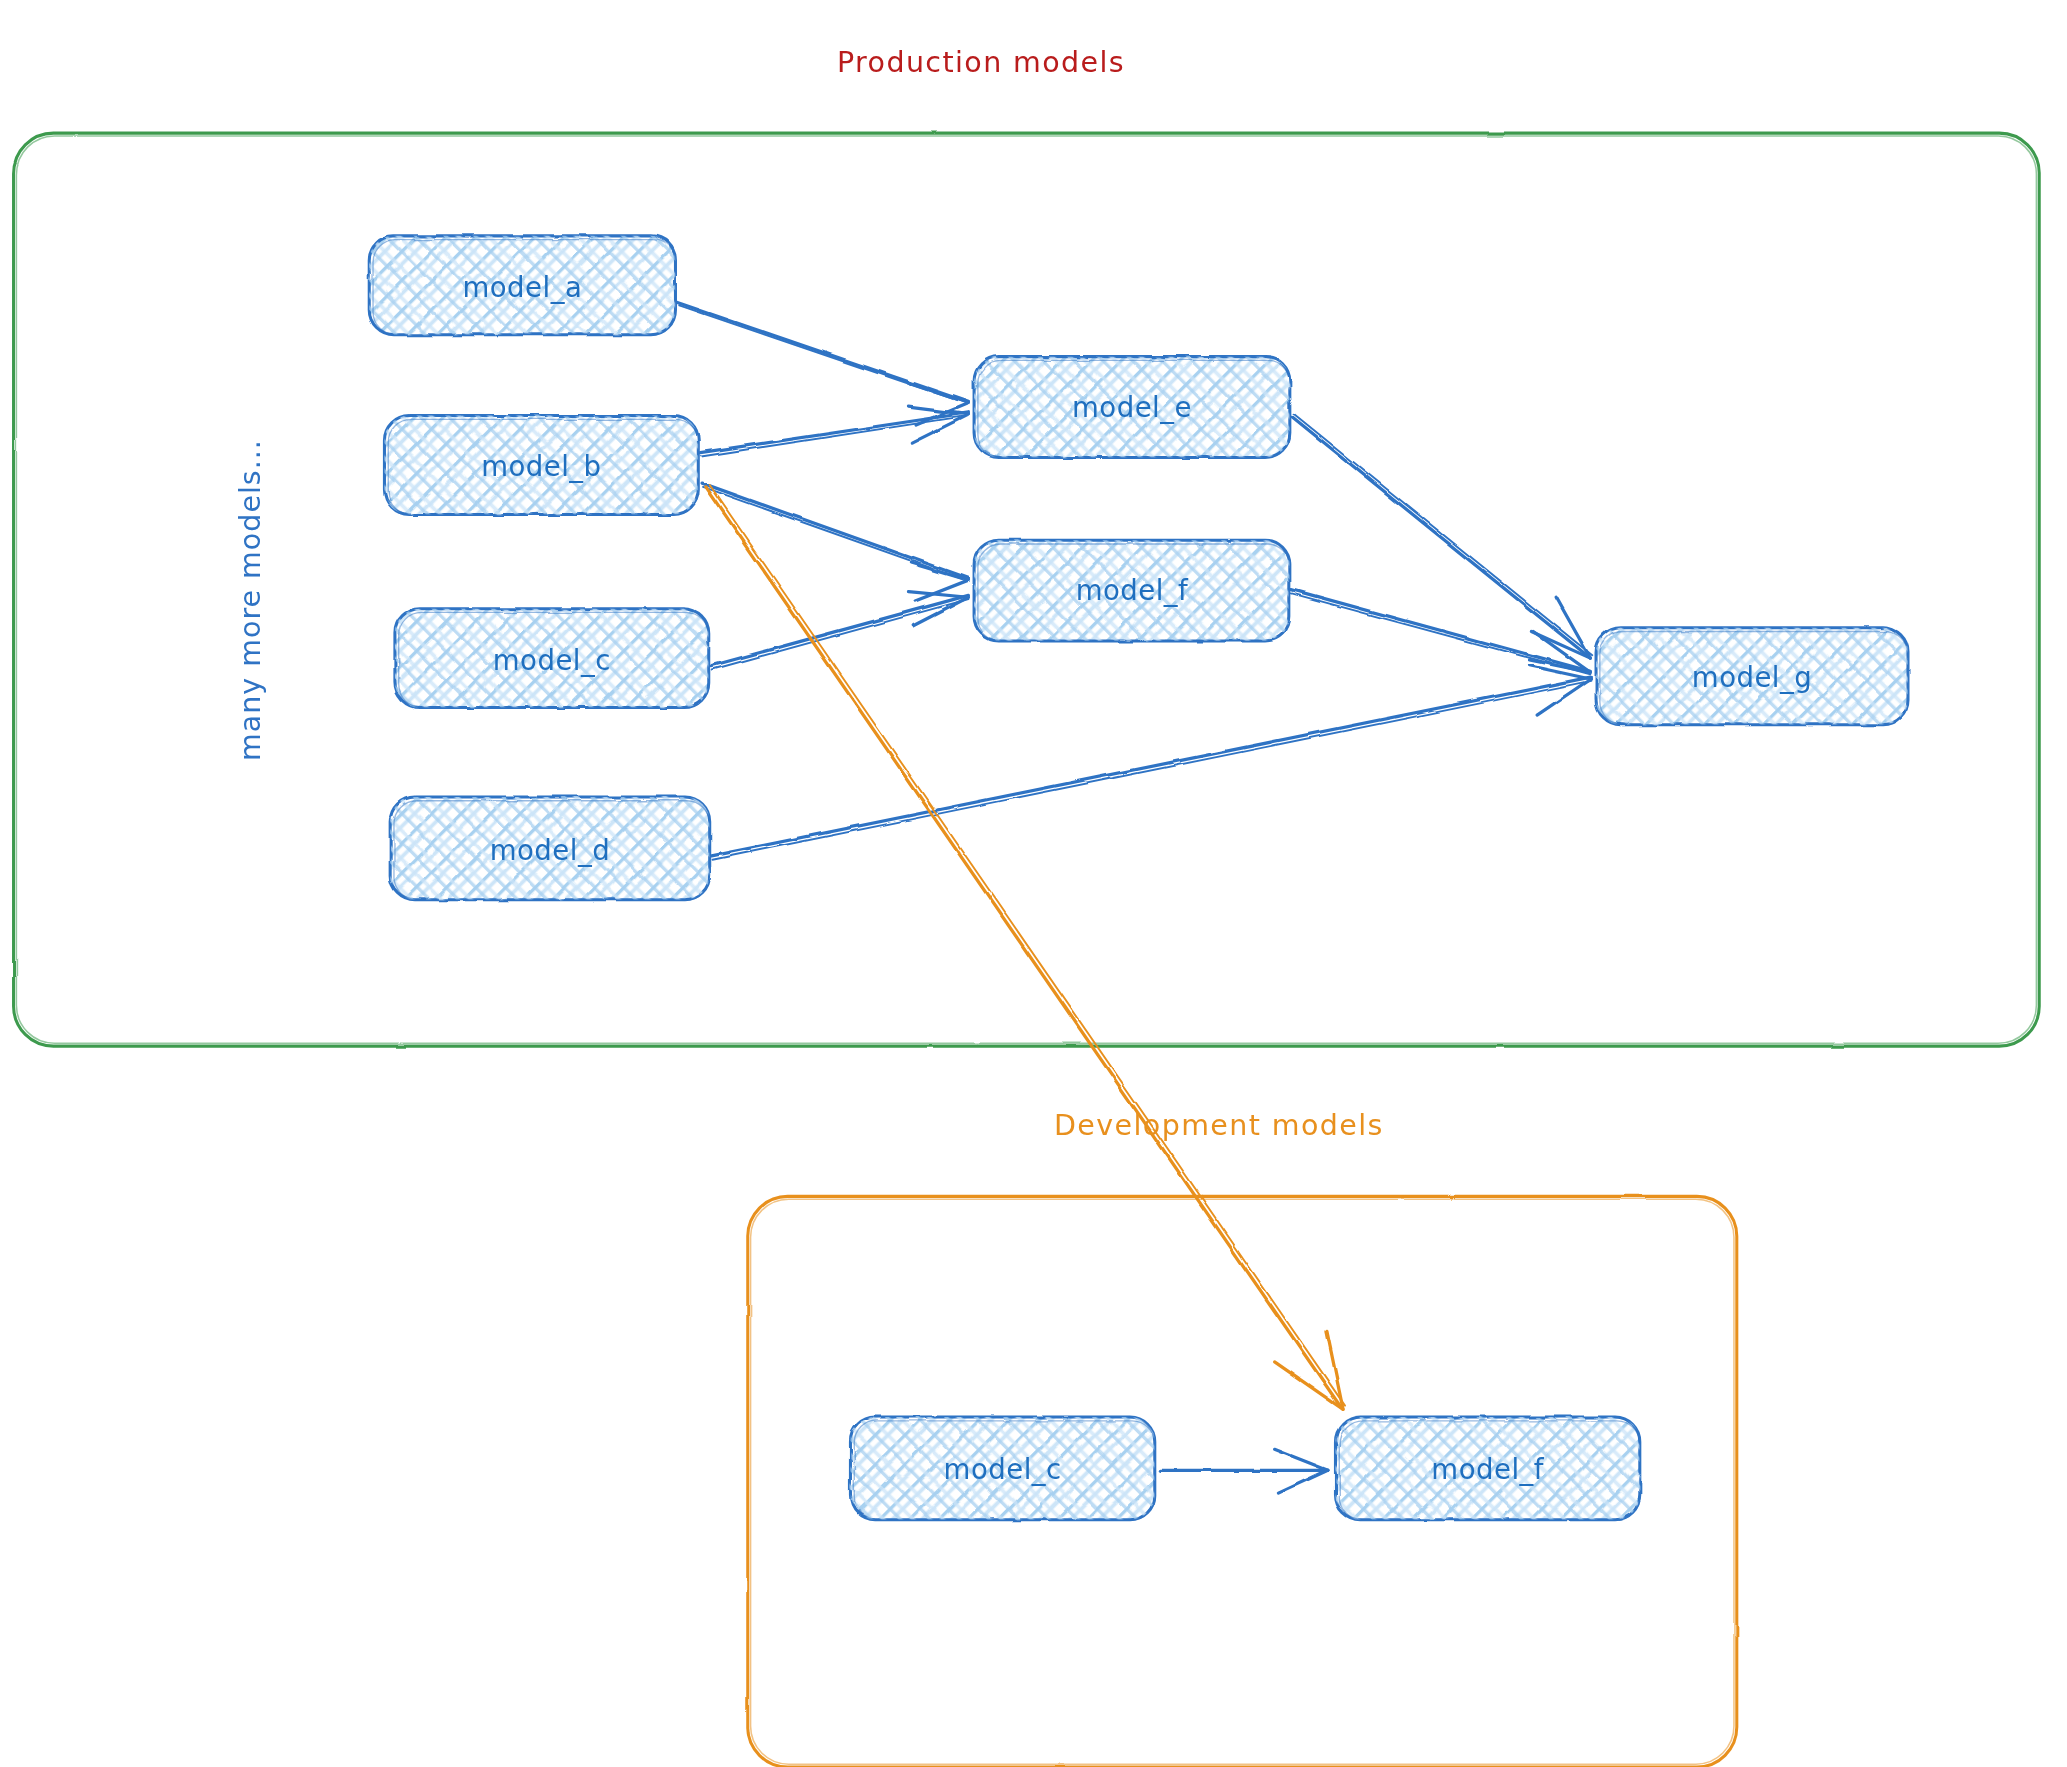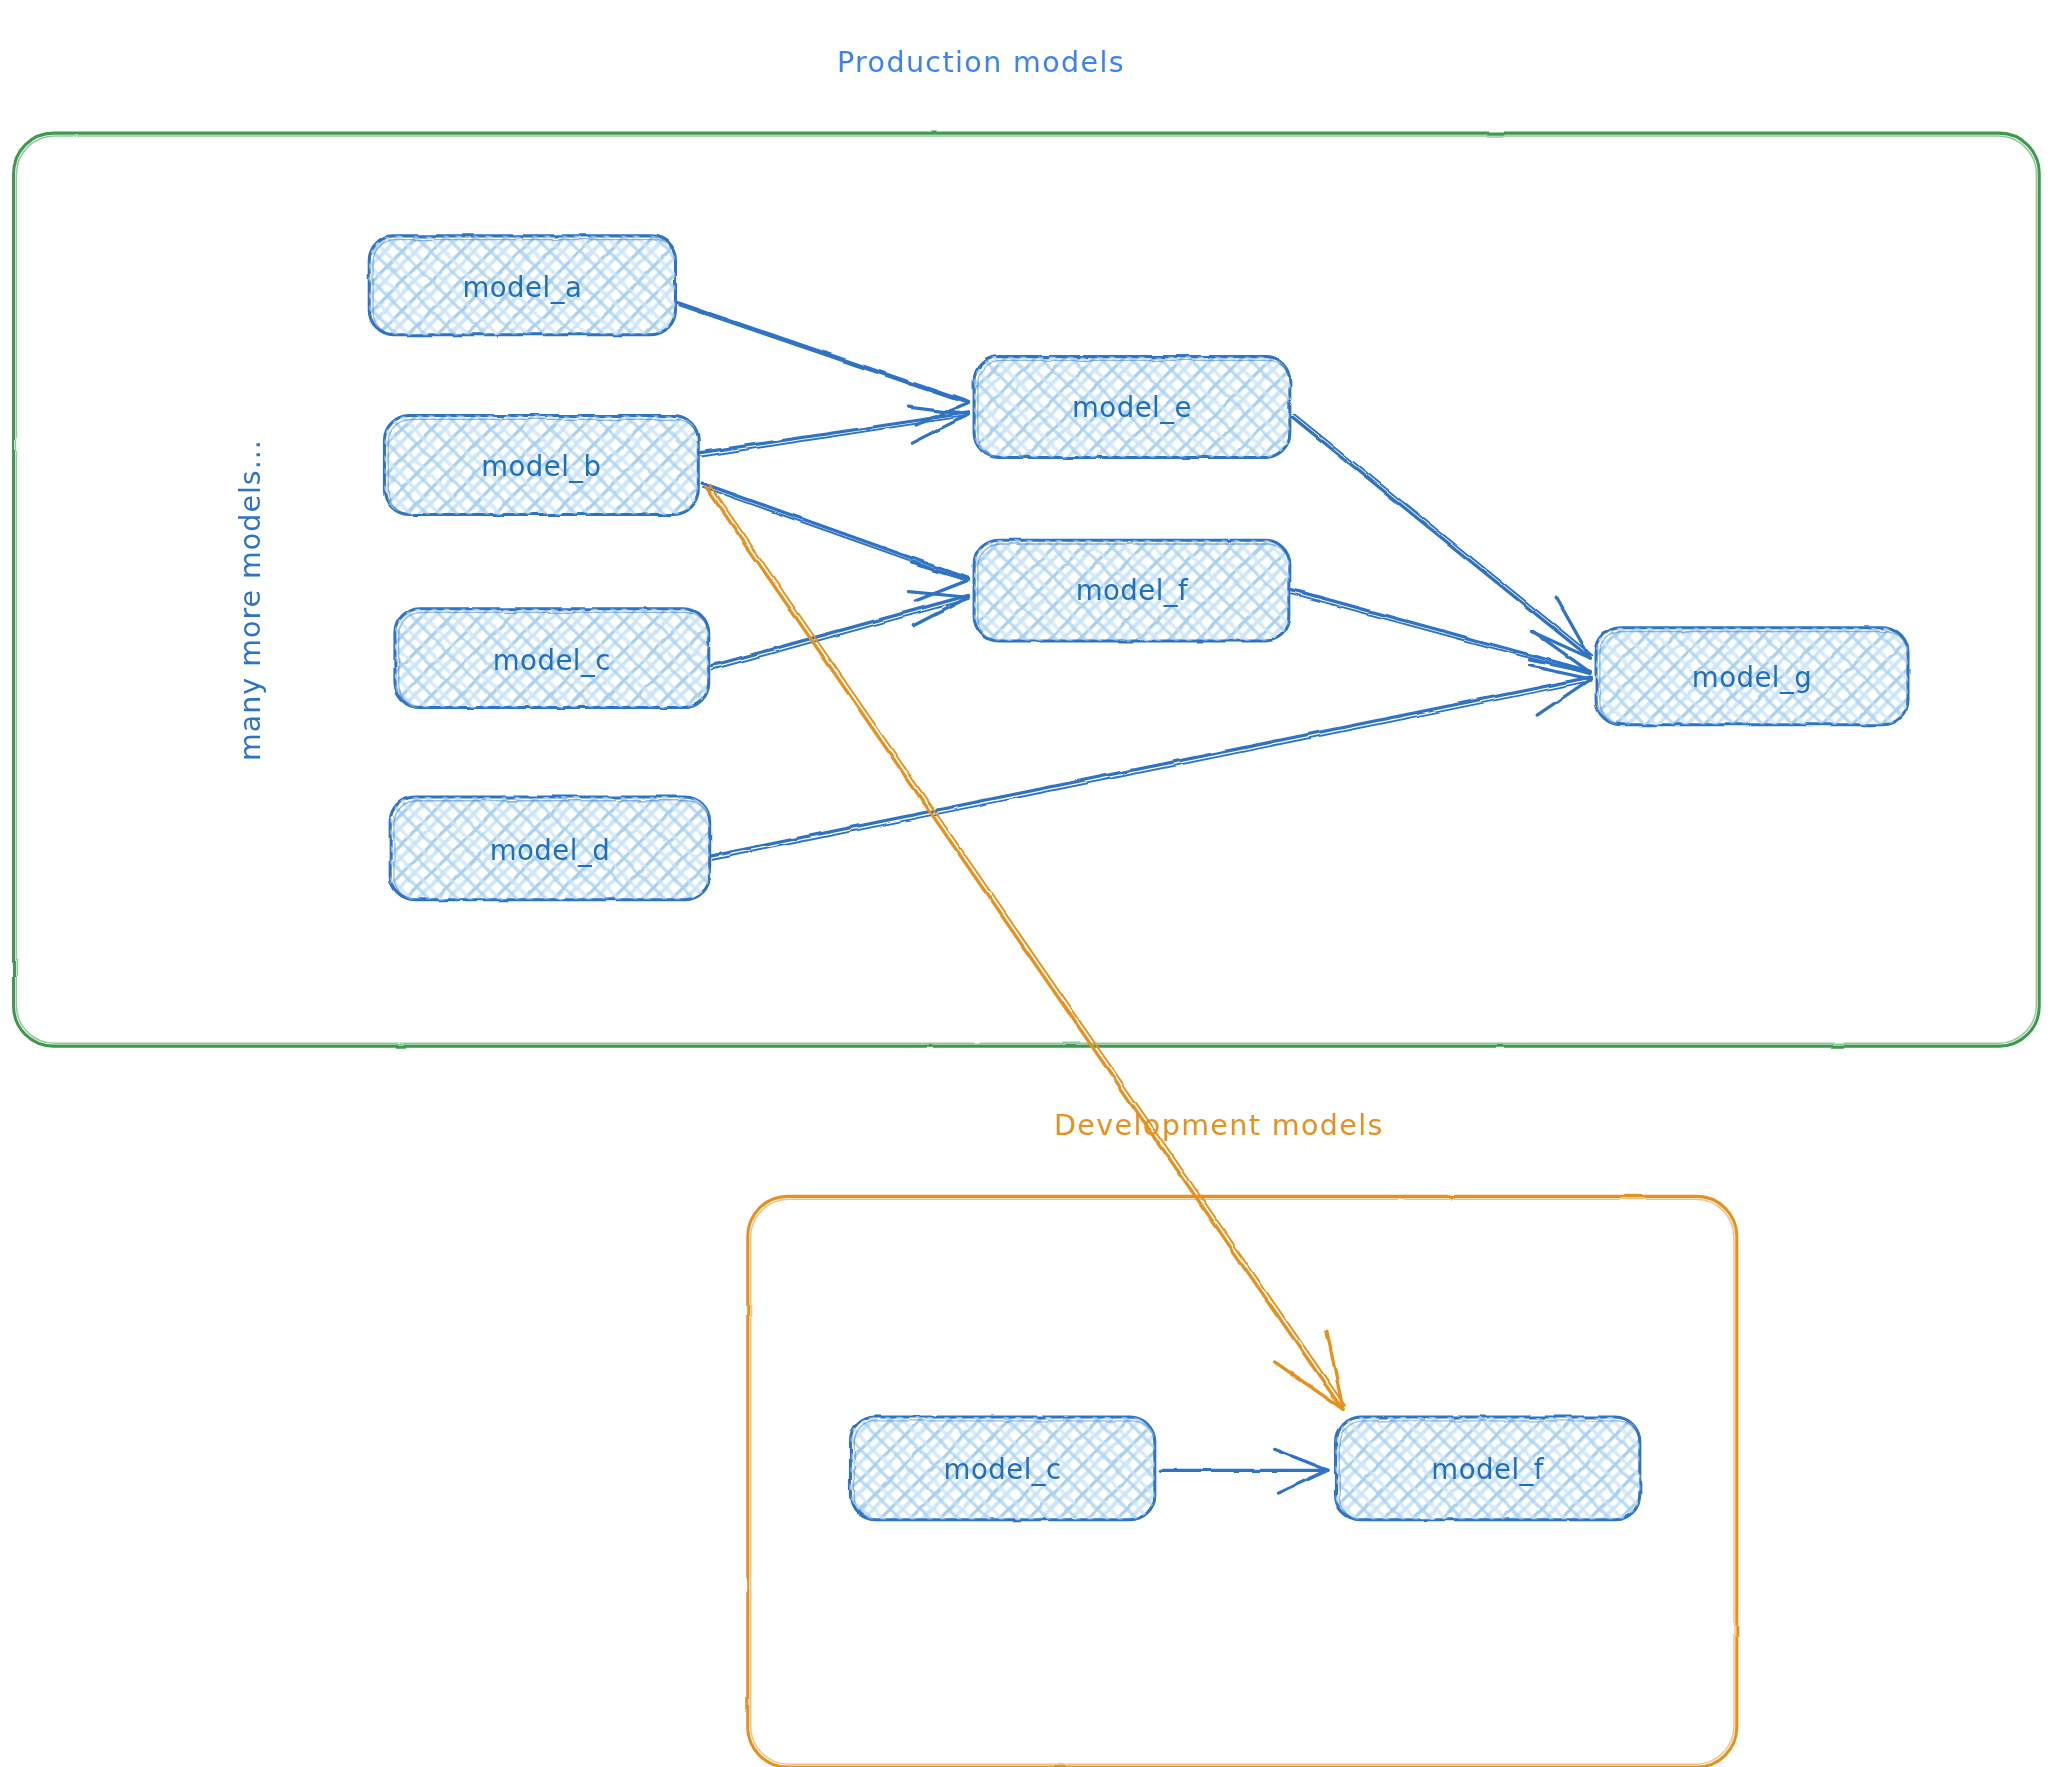--- a/index.html
+++ b/index.html
@@ -45,21 +45,21 @@
     white-space: nowrap;
     transform-origin: 0 0;
     letter-spacing: 1px;
   }
 </style>
 </head>
 <body>
 
 <div id="canvas">
 
-  <div class="grp-label" id="lbl-production" style="left:837px; top:46px; color:#3b82f6;">Production models</div>
+  <div class="grp-label" id="lbl-production" style="left:837px; top:46px; color:#b91c1c;">Production models</div>
 
   <div class="grp-label" id="lbl-development" style="left:1054px; top:1109px; color:#e8901e;">Development models</div>
 
   <div class="side-note" style="left:234px; top:761px; transform: rotate(-90deg);">many more models...</div>
 
   <svg class="layer" viewBox="0 0 2174 1858" xmlns="http://www.w3.org/2000/svg">
     <defs>
       <pattern id="hatch" width="22" height="22" patternUnits="userSpaceOnUse" patternTransform="rotate(45)">
         <rect width="22" height="22" fill="#ffffff"></rect>
         <line x1="0" y1="0" x2="0" y2="22" stroke="#a8d1f0" stroke-width="7"></line>

